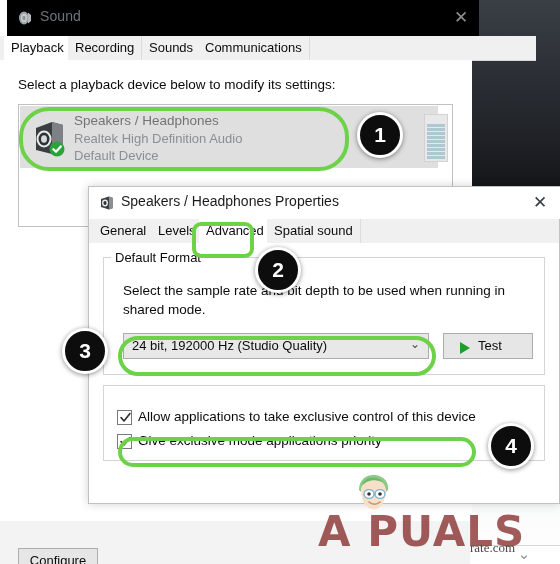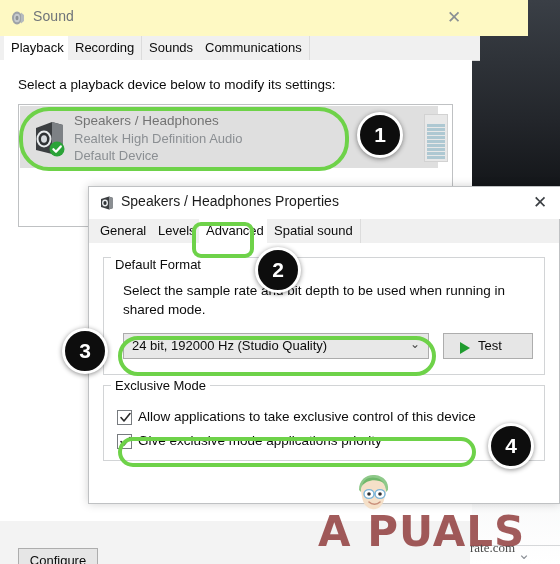--- a/index.html
+++ b/index.html
@@ -29,36 +29,36 @@
     color:#8d9298;font-size:15px;line-height:16px;text-align:center;
   }
 
   
   #sound-window{
     position:absolute;left:0;top:0;width:472px;height:521px;
     background:#ffffff;border-right:1px solid #c9cbcd;border-bottom:1px solid #c9cbcd;
     box-sizing:border-box;
   }
   #sound-titlebar{
-    position:absolute;left:0;top:0;width:528px;height:36px;background:#fef9c3;
+    position:absolute;left:7px;top:0;width:472px;height:36px;background:#000000;
   }
   #sound-title-icon{
     position:absolute;left:9px;top:9px;width:18px;height:18px;
   }
   #sound-title-text{
     position:absolute;left:33px;top:8px;font-size:14px;color:#6f7479;
     letter-spacing:.1px;
   }
   #sound-close{
     position:absolute;left:444px;top:8px;width:20px;height:20px;
     color:#8a8f94;font-size:17px;line-height:20px;text-align:center;cursor:default;
   }
   
   #sound-tabstrip{
-    position:absolute;left:0;top:36px;width:480px;height:24px;
+    position:absolute;left:0;top:36px;width:536px;height:24px;
     background:#f0f0f0;border-bottom:1px solid #d6d6d6;
   }
   .sound-tab{
     position:absolute;top:0;height:24px;line-height:24px;
     font-size:13px;color:#0b0b0b;padding:0 7px;box-sizing:border-box;
     background:#f0f0f0;border-right:1px solid #dcdcdc;white-space:nowrap;
   }
   .sound-tab.active{background:#ffffff;border-bottom:1px solid #ffffff;}
   #sound-body{
     position:absolute;left:0;top:60px;width:472px;height:461px;background:#ffffff;
@@ -138,21 +138,21 @@
     position:absolute;left:0;top:56px;width:470px;height:260px;background:#ffffff;
   }
   
   .groupbox{
     position:absolute;border:1px solid #d2d4d6;box-sizing:border-box;background:#ffffff;
   }
   .group-legend{
     position:absolute;background:#ffffff;padding:0 4px;font-size:13px;color:#0b0b0b;
   }
   #grp-format{left:14px;top:14px;width:442px;height:118px;}
-  #grp-format-legend{left:22px;top:14px;}
+  #grp-format-legend{left:22px;top:7px;}
   #format-desc{
     position:absolute;left:34px;top:38px;width:412px;font-size:13.5px;color:#0b0b0b;
     line-height:19px;
   }
   #format-select{
     position:absolute;left:34px;top:90px;width:306px;height:26px;
     background:#e8e8e8;border:1px solid #acacac;box-sizing:border-box;
   }
   #format-select-text{
     position:absolute;left:8px;top:4px;font-size:13px;color:#0b0b0b;
@@ -320,21 +320,20 @@
       <span id="format-select-text">24 bit, 192000 Hz (Studio Quality)</span>
       <span id="format-select-arrow">⌄</span>
     </div>
 
     <div id="test-btn">
       <span id="test-play"></span>
       <span id="test-label">Test</span>
     </div>
 
     <div id="grp-exclusive" class="groupbox"></div>
-    <div id="grp-exclusive-legend" class="group-legend">Exclusive Mode</div>
 
     <div id="cb-row1" class="cbrow">
       <span class="cbox">
         <svg width="13" height="13" viewBox="0 0 13 13">
             <path d="M2 6.5 L5 10 L11 2.5" stroke="#2b2b2b" stroke-width="1.6" fill="none" stroke-linecap="round" stroke-linejoin="round"></path>
           </svg>
       </span>
       <span class="cblabel">Allow applications to take exclusive control of this device</span>
     </div>
 

